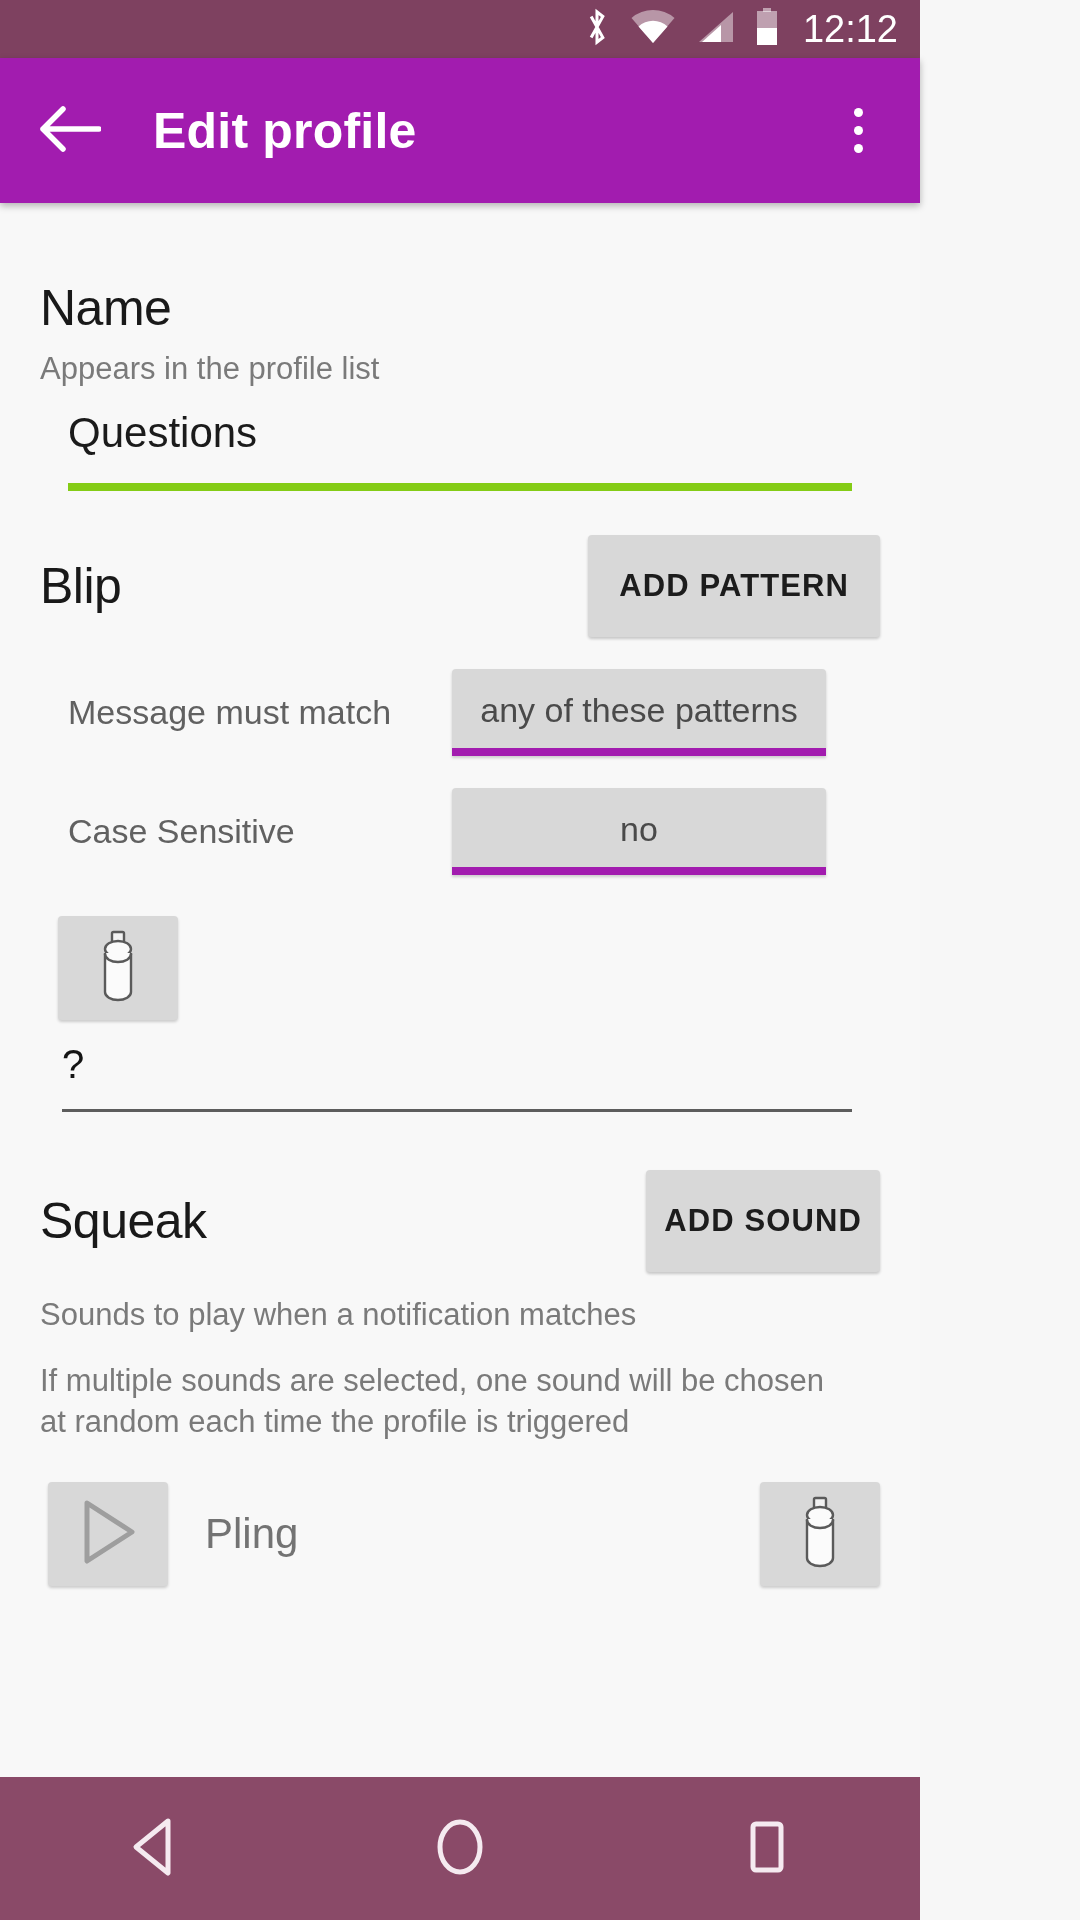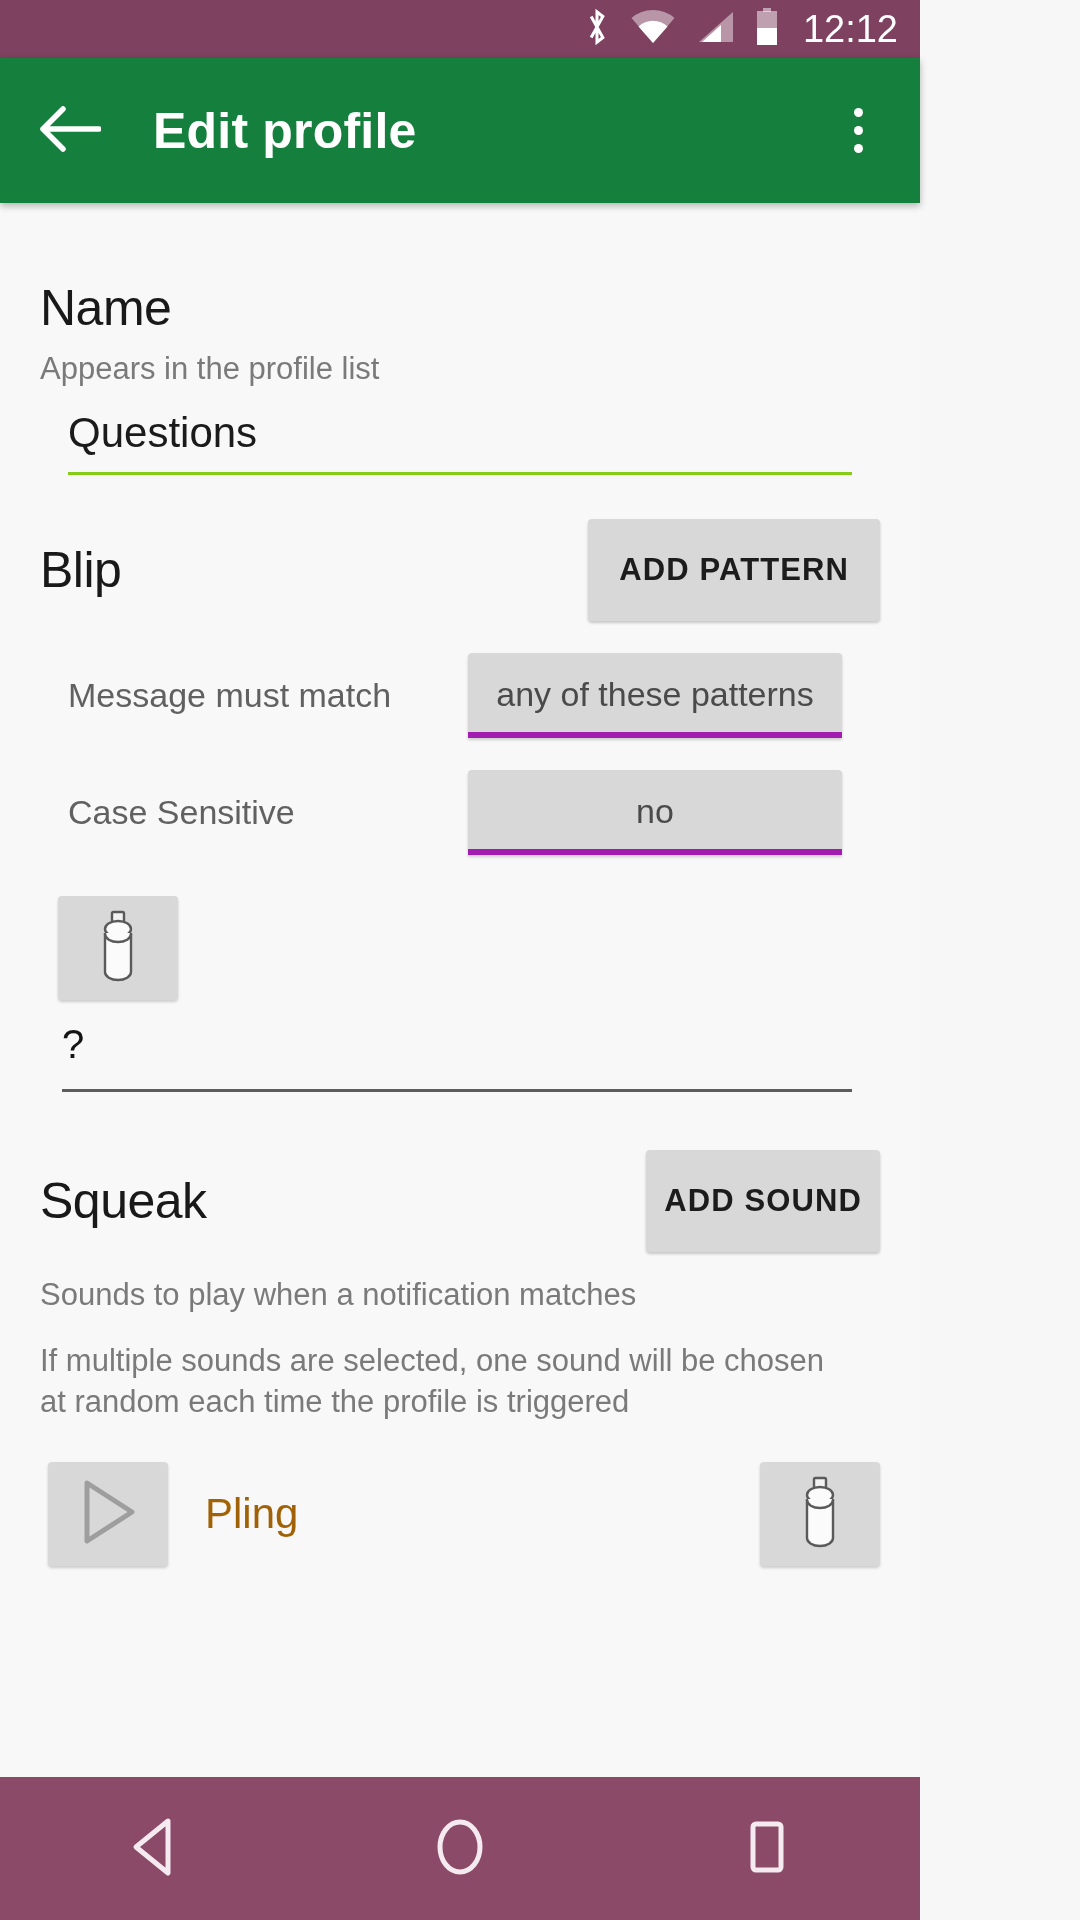--- a/index.html
+++ b/index.html
@@ -19,21 +19,21 @@
   }
   .status-icons { display: flex; align-items: center; gap: 20px; }
   .si { display: block; }
   .status-clock {
     color: #ffffff; font-size: 38px; font-weight: 500;
     letter-spacing: 0px; line-height: 1; margin-left: 4px;
   }
 
   
   .app-bar {
-    height: 145px; background: #15803d;
+    height: 145px; background: #a21caf;
     display: flex; align-items: center; padding: 0 34px;
     position: relative;
     box-shadow: 0 3px 7px rgba(0,0,0,0.28);
     z-index: 5;
   }
   .back-btn { width: 72px; height: 72px; display: flex; align-items: center; justify-content: center; }
   .app-title {
     color: #ffffff; font-size: 50px; font-weight: bold;
     margin-left: 47px; letter-spacing: 0.2px; white-space: nowrap;
   }
@@ -58,22 +58,22 @@
   .hint {
     font-size: 31px; color: #7a7a7a; font-weight: 400;
     letter-spacing: 0px;
   }
 
   
   .name-block { padding-top: 41px; margin-top: 35px; }
   .name-hint { margin-top: 14px; }
   .name-field {
     margin-top: 22px; margin-left: 28px; margin-right: 28px;
-    border-bottom: 3px solid #84cc16;
-    padding-bottom: 15px;
+    border-bottom: 8px solid #84cc16;
+    padding-bottom: 26px;
   }
   .name-value { font-size: 42px; color: #1b1b1b; }
 
   
   .blip-block { margin-top: 44px; position: relative; }
   .row-head { display: flex; align-items: center; justify-content: space-between; min-height: 95px; }
   .btn-flat {
     background: #d8d8d8; border: none; border-radius: 4px;
     color: #1c1c1c; font-size: 31px; font-weight: bold;
     letter-spacing: 1.1px;
@@ -85,23 +85,23 @@
   .blip-hint { margin-top: 27px; }
 
   .spinner-row {
     display: flex; align-items: center; margin-top: 32px;
   }
   .spinner-label {
     font-size: 34px; color: #616161; flex: 0 0 auto;
     width: 380px; margin-left: 28px;
   }
   .spinner {
-    flex: 1 1 auto; max-width: 374px; margin-left: 20px;
+    flex: 1 1 auto; max-width: 374px; margin-left: 4px;
     background: #d8d8d8; border-radius: 4px 4px 0 0;
-    border-bottom: 6px solid #a21caf;
+    border-bottom: 8px solid #a21caf;
     text-align: center; padding: 22px 10px 18px;
     box-shadow: 0 2px 3px rgba(0,0,0,0.18);
   }
   .spinner-value { font-size: 34px; color: #4a4a4a; }
 
   
   .pattern-row {
     display: flex; align-items: center; margin-top: 41px; gap: 0;
   }
   .pattern-type {
@@ -127,21 +127,21 @@
   .squeak-hint { margin-top: 25px; }
   .squeak-hint2 { margin-top: 27px; line-height: 1.33; max-width: 810px; }
 
   .sound-row { display: flex; align-items: center; margin-top: 40px; }
   .play-btn {
     width: 120px; height: 104px; background: #d8d8d8; border-radius: 4px;
     display: flex; align-items: center; justify-content: center; flex: 0 0 auto;
     margin-left: 8px;
     box-shadow: 0 2px 3px rgba(0,0,0,0.18);
   }
-  .sound-name { font-size: 42px; color: #a16207; margin-left: 37px; flex: 1 1 auto; }
+  .sound-name { font-size: 42px; color: #737373; margin-left: 37px; flex: 1 1 auto; }
 
   
   .nav-bar {
     position: absolute; left: 0; right: 0; bottom: 0; height: 143px;
     background: #8a4a68; display: flex; align-items: center; justify-content: space-around;
     z-index: 6;
   }
   .nav-btn { width: 150px; height: 143px; display: flex; align-items: center; justify-content: center; }
 </style>
 </head>

